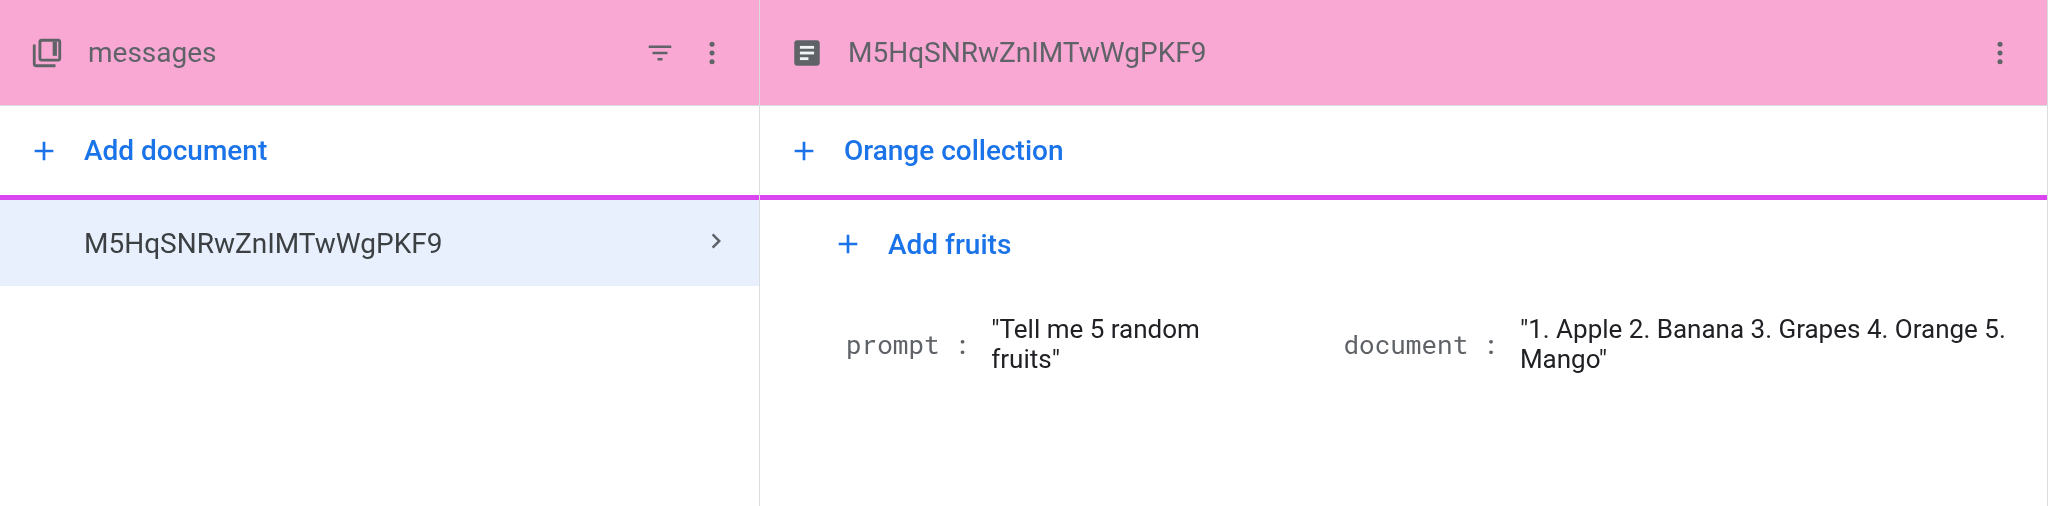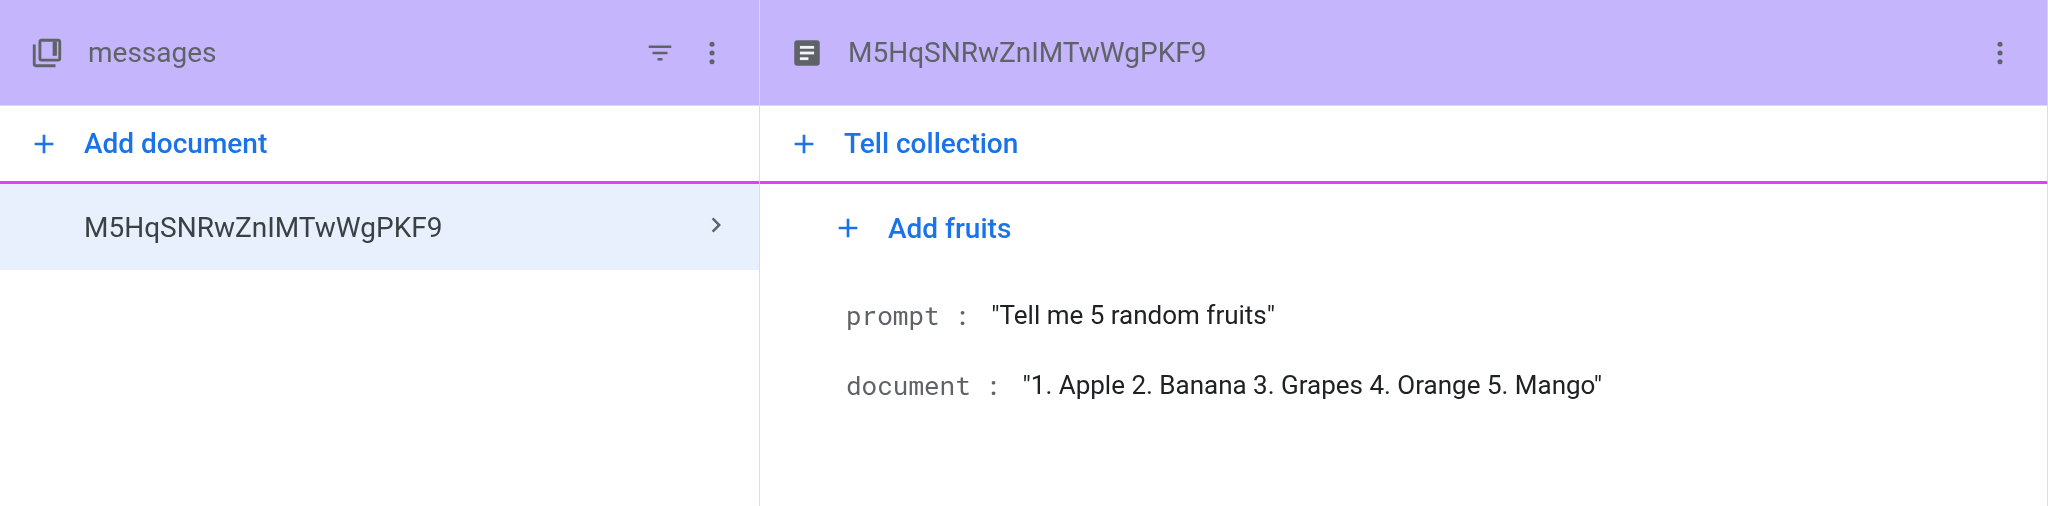--- a/index.html
+++ b/index.html
@@ -28,21 +28,21 @@
       width: 760px;
     }
     .panel-document {
       flex: 1;
     }
     .panel-header {
       display: flex;
       align-items: center;
       height: 106px;
       padding: 0 28px;
-      background: #c4b5fd;
+      background: #f9a8d4;
       border-bottom: 1px solid #dadce0;
       gap: 22px;
     }
     .panel-header-title {
       flex: 1;
       font-size: 28px;
       color: #5f6368;
       font-weight: 400;
     }
     .header-icon {
@@ -53,24 +53,24 @@
       height: 38px;
     }
     .actions-area {
       display: flex;
       align-items: center;
       gap: 14px;
     }
     .action-row {
       display: flex;
       align-items: center;
-      height: 78px;
+      height: 94px;
       padding: 0 28px;
       gap: 24px;
-      border-bottom: 3px solid #d946ef;
+      border-bottom: 5px solid #d946ef;
       background: #fff;
       cursor: pointer;
     }
     .action-row-label {
       font-size: 28px;
       color: #1a73e8;
       font-weight: 500;
     }
     .plus-icon {
       display: flex;
@@ -113,22 +113,22 @@
       color: #5f6368;
       margin-right: 8px;
     }
     .field-val {
       font-size: 26px;
       color: #202124;
     }
     .fields {
       padding-top: 14px;
       display: flex;
-      flex-direction: column;
-      gap: 12px;
+      flex-direction: row;
+      gap: 0;
     }
     .panel-body {
       flex: 1;
       background: #fff;
     }
   </style>
 </head>
 <body>
 
 <div class="layout">
@@ -202,21 +202,21 @@
         </span>
       </div>
     </div>
 
     <div class="action-row">
       <span class="plus-icon">
         <svg width="32" height="32" viewBox="0 0 24 24" fill="#1a73e8">
           <path d="M19 13h-6v6h-2v-6H5v-2h6V5h2v6h6v2z"></path>
         </svg>
       </span>
-      <span class="action-row-label">Tell collection</span>
+      <span class="action-row-label">Orange collection</span>
     </div>
 
     <div class="action-row indent-action" style="border-bottom:none;height:88px;">
       <span class="plus-icon">
         <svg width="32" height="32" viewBox="0 0 24 24" fill="#1a73e8">
           <path d="M19 13h-6v6h-2v-6H5v-2h6V5h2v6h6v2z"></path>
         </svg>
       </span>
       <span class="action-row-label">Add fruits</span>
     </div>

